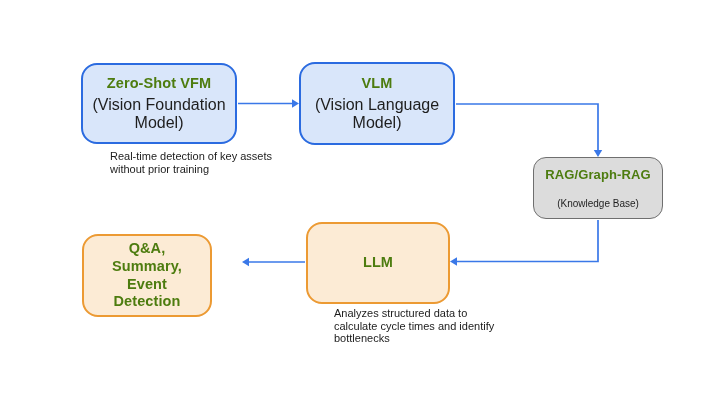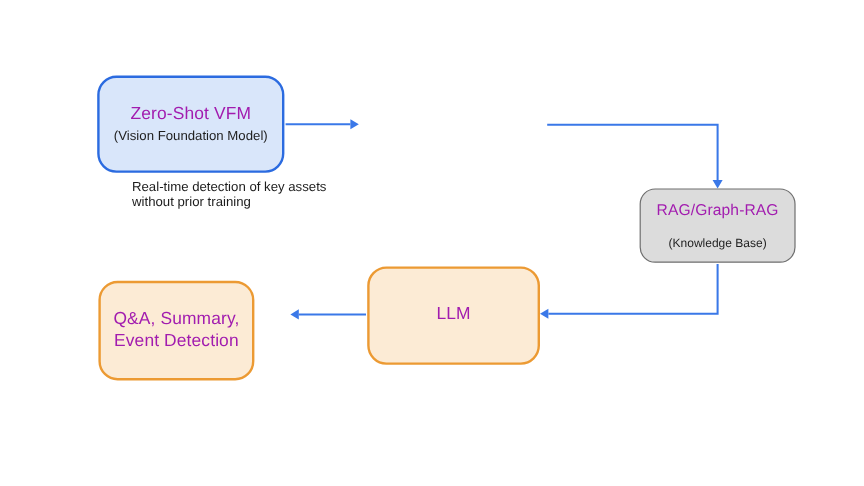--- a/index.html
+++ b/index.html
@@ -8,25 +8,25 @@
     font-family:"Liberation Sans","DejaVu Sans",sans-serif;color:#1b1b1b;
   }
   .node{
     position:absolute;box-sizing:border-box;display:flex;flex-direction:column;
     align-items:center;justify-content:center;text-align:center;padding:4px 8px;
   }
   .node-blue{background:#D9E6FA;border:2px solid #2B6BE0;border-radius:16px;}
   .node-orange{background:#FCEBD5;border:2px solid #EC9A33;border-radius:16px;}
   .node-gray{background:#DCDCDC;border:1.5px solid #6F6F6F;border-radius:13px;}
   .node-title{
-    font-weight:400;font-size:14.5px;line-height:1.22;color:#a21caf;
+    font-weight:700;font-size:14.5px;line-height:1.22;color:#4d7c0f;
     white-space:pre-line;letter-spacing:.1px;
   }
   .node-title.small{font-size:13px;text-align:right;}
-  .node-sub{font-size:11px;margin-top:4px;color:#1e1e1e;}
+  .node-sub{font-size:16px;margin-top:4px;color:#1e1e1e;}
   .node-sub.small{font-size:10px;margin-top:15px;}
   .caption{
     position:absolute;font-size:11px;line-height:12.5px;color:#1c1c1c;
     white-space:pre-line;text-align:left;margin-left:28px;
   }
   #edges{position:absolute;left:0;top:0;pointer-events:none;}
 </style>
 </head>
 <body>
 
@@ -45,34 +45,41 @@
       <polygon points="457,257.3 457,265.7 450,261.5"></polygon>
       <polygon points="249,257.8 249,266.2 242,262"></polygon>
     </g>
   </svg>
 
   <div class="node node-blue" style="left:81px;top:63px;width:156px;height:81px">
     <div class="node-title">Zero-Shot VFM</div>
     <div class="node-sub">(Vision Foundation Model)</div>
   </div>
 
+  <div class="node node-blue" style="left:299px;top:62px;width:156px;height:83px">
+    <div class="node-title">VLM</div>
+    <div class="node-sub">(Vision Language Model)</div>
+  </div>
 
   <div class="node node-gray" style="left:533px;top:157px;width:130px;height:62px">
     <div class="node-title small">RAG/Graph-RAG</div>
     <div class="node-sub small">(Knowledge Base)</div>
   </div>
 
   <div class="node node-orange" style="left:306px;top:222px;width:144px;height:82px">
     <div class="node-title">LLM</div>
   </div>
 
   <div class="node node-orange" style="left:82px;top:234px;width:130px;height:83px">
     <div class="node-title">Q&amp;A, Summary,
 Event Detection</div>
   </div>
 
   <div class="caption" style="left:82px;top:150px;width:200px">Real-time detection of key assets
 without prior training</div>
 
 
+  <div class="caption" style="left:306px;top:307px;width:210px">Analyzes structured data to
+calculate cycle times and identify
+bottlenecks</div>
 
 
 </div>
 
 </body></html>

